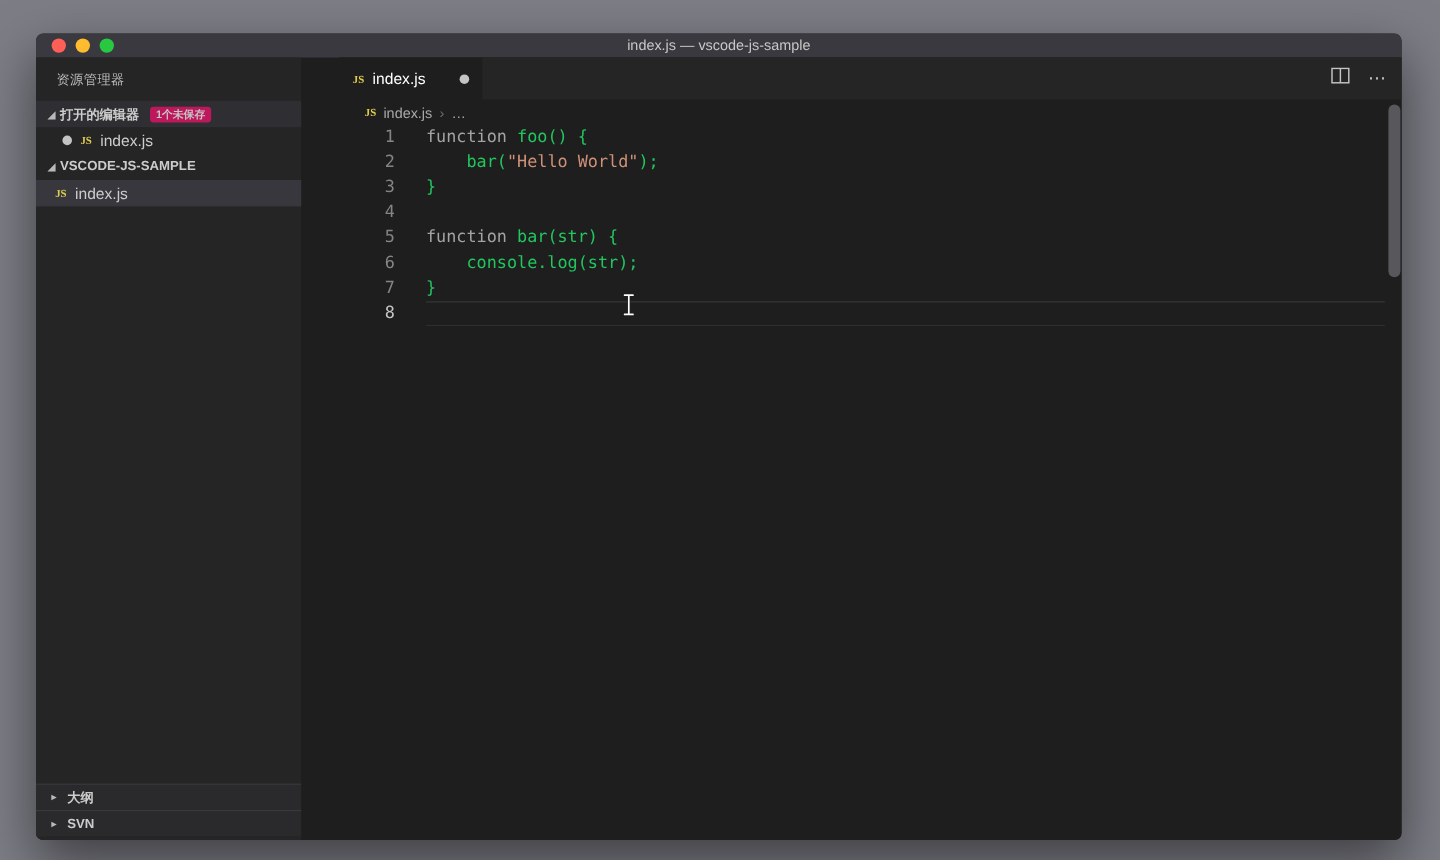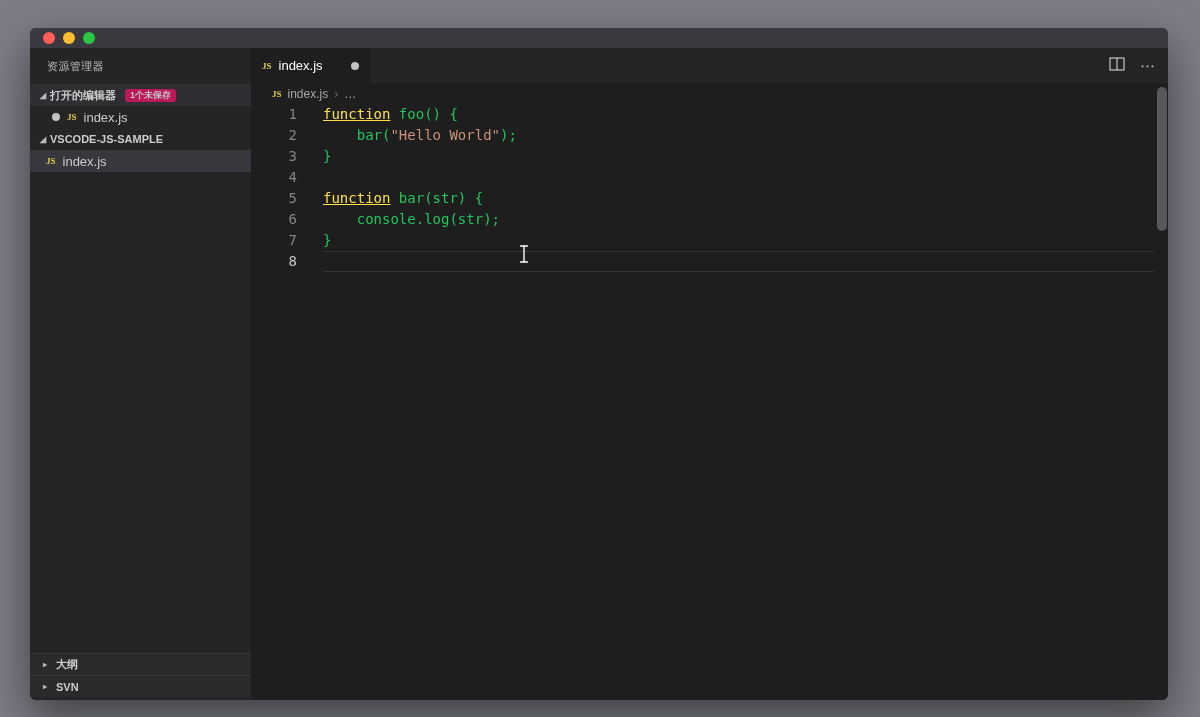--- a/index.html
+++ b/index.html
@@ -21,21 +21,21 @@
     height:20px; flex:0 0 auto; background:#39393f;
     display:flex; align-items:center; position:relative;
   }
   .lights { position:absolute; left:13px; top:0; height:100%; display:flex; align-items:center; gap:8px; }
   .light { width:12px; height:12px; border-radius:50%; }
   .light.close { background:#ff5f57; }
   .light.min   { background:#febc2e; }
   .light.zoom  { background:#28c840; }
   .wtitle { width:100%; text-align:center; font-size:12px; color:#c8c8c8; }
   
-  .main { flex:1; display:flex; min-height:0; }
+  .main { flex:1; display:flex; min-height:0;gap:32px; }
   
   .sidebar { width:221px; flex:0 0 auto; background:#252526; color:#cccccc; position:relative; }
   .sb-title { height:36px; display:flex; align-items:center; padding-left:17px; font-size:11px; color:#bcbcbc; letter-spacing:.4px; }
   .sb-row { height:22px; display:flex; align-items:center; }
   .section-header { font-size:11px; font-weight:bold; color:#cccccc; padding-left:6px; }
   .section-header.shaded { background:#2f2f33; }
   .twistie { width:14px; font-size:8px; color:#b9b9b9; display:inline-block; text-align:center; flex:0 0 auto; }
   .badge {
     margin-left:9px; background:#be185d; color:#c5c5c5; font-size:9px; font-weight:bold;
     padding:2px 5px; border-radius:3px; line-height:1;
@@ -65,38 +65,39 @@
   
   .breadcrumbs { height:21px; flex:0 0 auto; display:flex; align-items:center; padding-left:21px; gap:6px; font-size:12px; color:#a9a9a9; }
   .crumb-sep { color:#6e6e6e; font-size:12px; }
   
   .code { flex:1; position:relative; font-family:"DejaVu Sans Mono", monospace; font-size:14px; line-height:21px; padding-right:14px; }
   .line { display:flex; height:21px; }
   .ln { width:46px; text-align:right; color:#858585; flex:0 0 auto; }
   .lc { flex:1; margin-left:26px; white-space:pre; color:#d4d4d4; }
   .line.active .ln { color:#c6c6c6; }
   .line.active .lc { box-shadow: inset 0 1px 0 #363636, inset 0 -1px 0 #363636; }
-  .tok-kw  { color:#fde047;text-decoration:underline; }
+  .tok-kw  { color:#a3a3a3; }
   .tok-str { color:#ce9178; }
   .tok-pln { color:#22c55e; }
   .scrollbar { position:absolute; right:1px; top:39px; width:10px; height:144px; background:#57575c; border-radius:5px; }
   
   .mouse-cursor { position:absolute; left:518px; top:244px; pointer-events:none; z-index:50; }
 </style>
 </head>
 <body>
 
 <div class="window">
 
   <div class="titlebar">
     <div class="lights">
       <span class="light close"></span>
       <span class="light min"></span>
       <span class="light zoom"></span>
     </div>
+    <div class="wtitle">index.js — vscode-js-sample</div>
   </div>
 
   <div class="main">
 
     <div class="sidebar">
       <div class="sb-title">资源管理器</div>
 
       <div class="sb-row section-header shaded">
         <span class="twistie">◢</span>
         <span>打开的编辑器</span>

